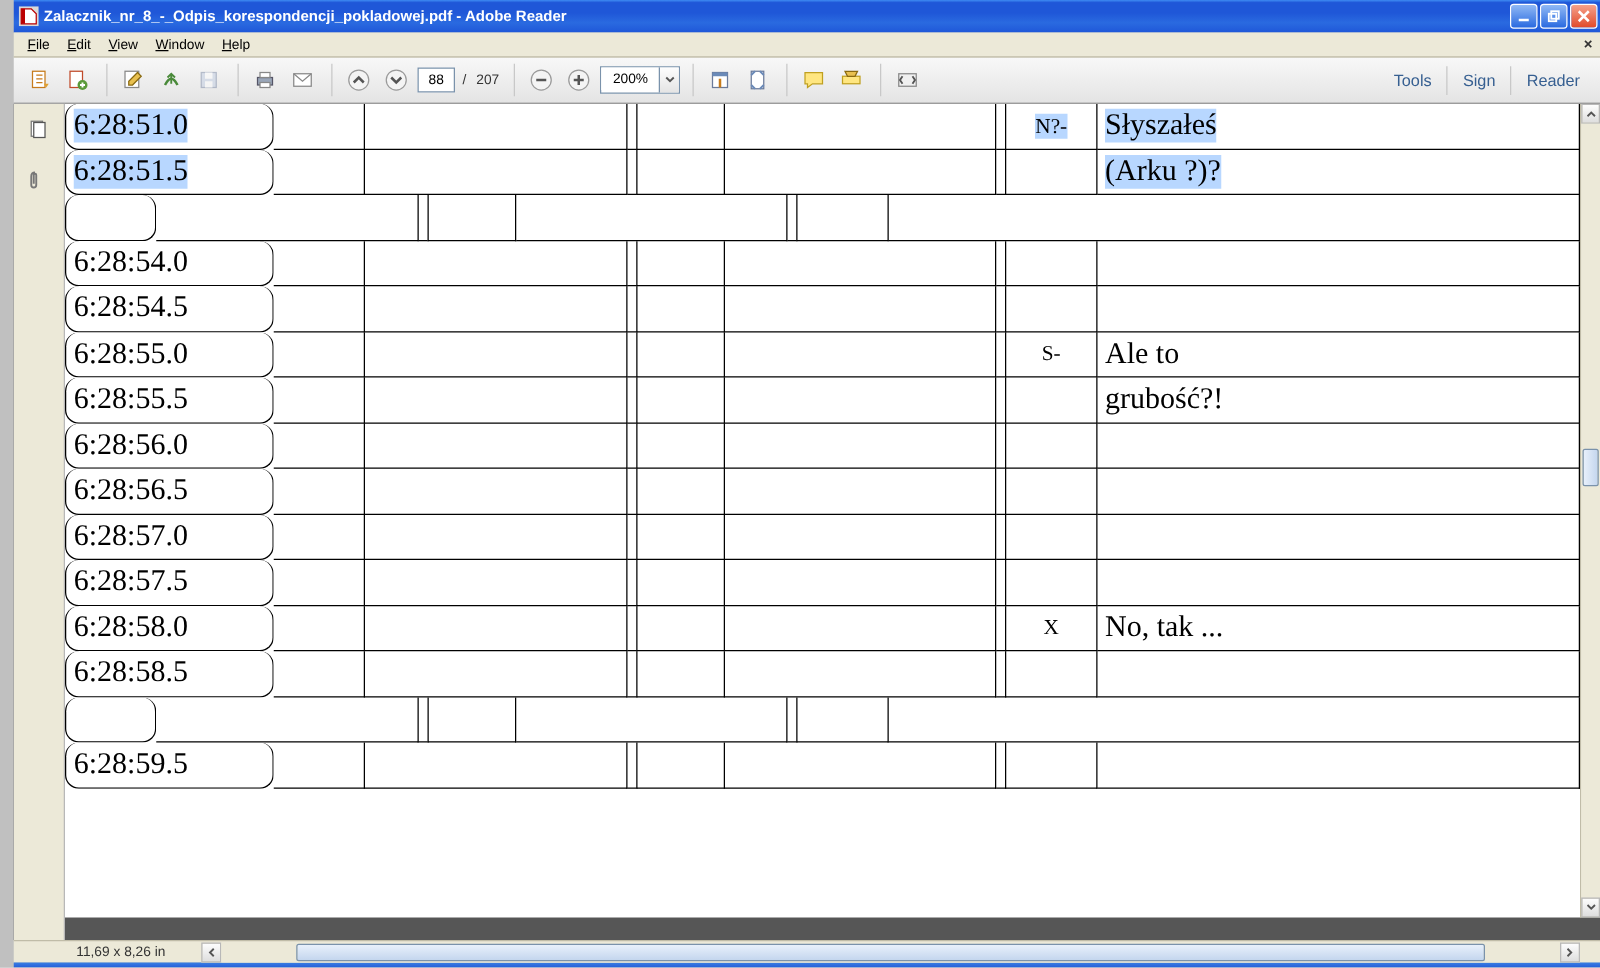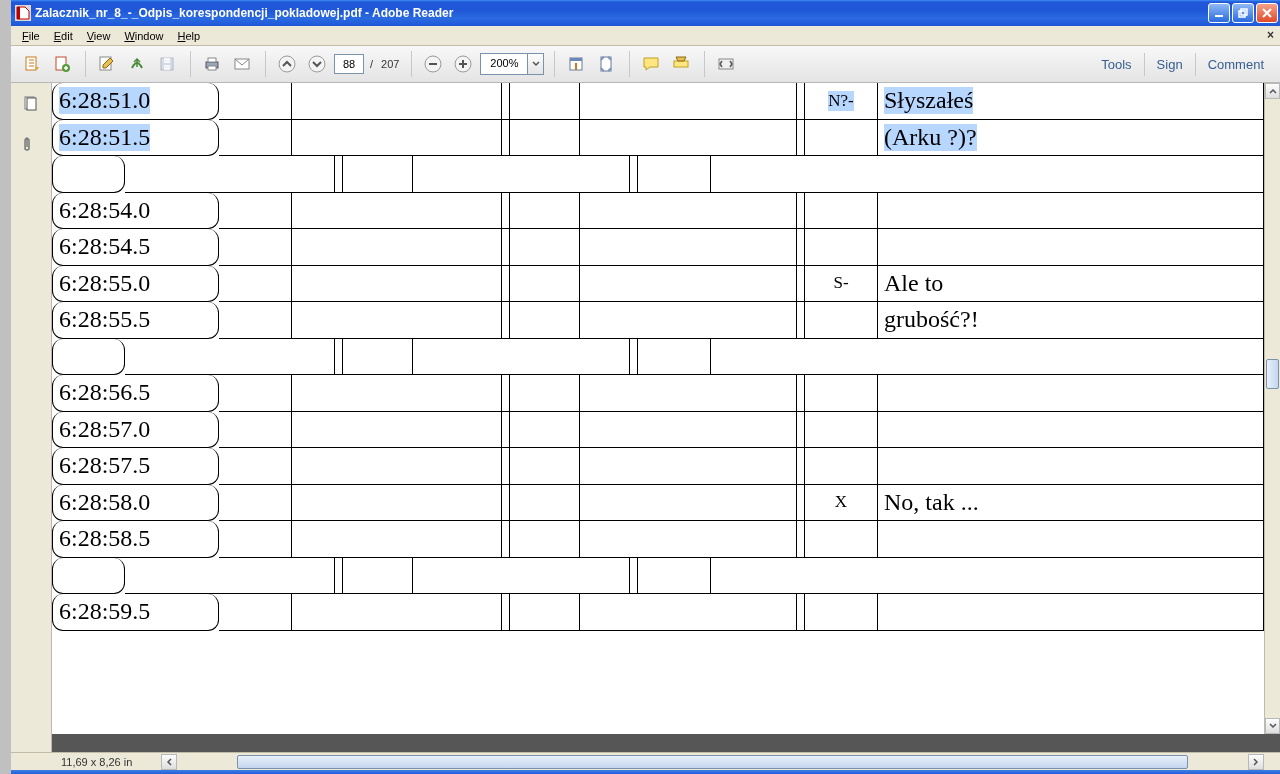--- a/index.html
+++ b/index.html
@@ -258,21 +258,21 @@
           <svg viewBox="0 0 18 18">
             <rect x="2" y="4" width="14" height="10" fill="#f0f0f0" stroke="#888"></rect>
             <path d="M5 6l-2 3l2 3M13 6l2 3l-2 3" fill="none" stroke="#555" stroke-width="1.5"></path>
           </svg>
         </span>
     </div>
 
     <div class="toolbar-right">
       <span class="link-btn">Tools</span>
       <span class="link-btn">Sign</span>
-      <span class="link-btn">Comment</span>
+      <span class="link-btn">Reader</span>
     </div>
   </div>
 
   <div class="main-area">
     <div class="side-pane">
       <span class="side-tab">
           <svg viewBox="0 0 18 18">
             <rect x="3" y="2" width="9" height="12" fill="#fff" stroke="#777"></rect>
             <rect x="5" y="3" width="9" height="12" fill="#fff" stroke="#555"></rect>
           </svg>
@@ -397,20 +397,23 @@
               <div class="cell c5"></div>
               <div class="gap2"></div>
               <div class="cell c6">
                 <span class=""></span>
               </div>
               <div class="cell c7">
                 <span class="">grubość?!</span>
               </div>
             </div>
             <div class="row">
+              <div class="cell time">
+                <span class="">6:28:56.0</span>
+              </div>
               <div class="cell c2"></div>
               <div class="cell c3"></div>
               <div class="gap1"></div>
               <div class="cell c4"></div>
               <div class="cell c5"></div>
               <div class="gap2"></div>
               <div class="cell c6">
                 <span class=""></span>
               </div>
               <div class="cell c7">

